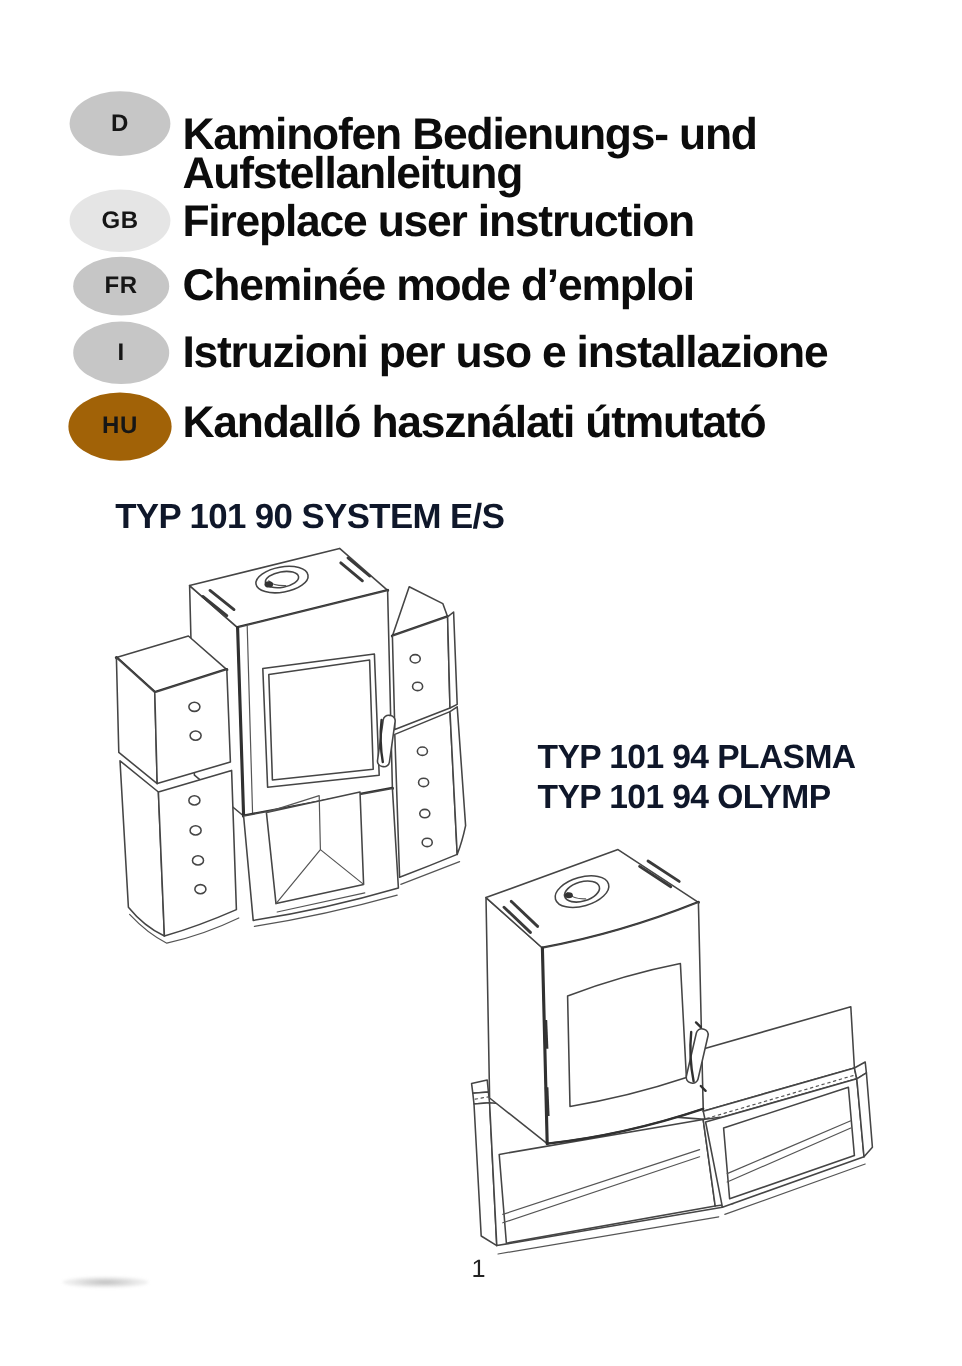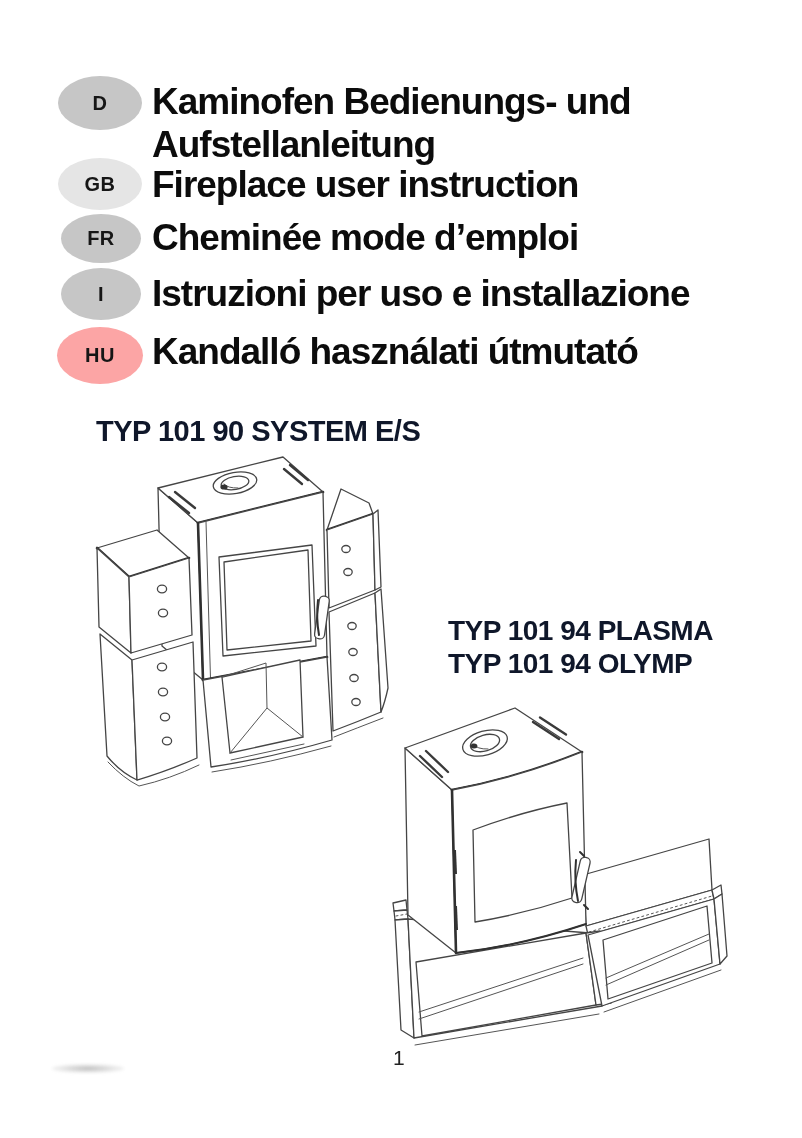--- a/index.html
+++ b/index.html
@@ -48,25 +48,25 @@
   </div>
   <div class="badge" style="left: 58px; top: 158px; width: 84px; height: 52px; background: #e5e5e5;">
     <span>GB</span>
   </div>
   <div class="badge" style="left: 61px; top: 214px; width: 80px; height: 49px; background: rgb(198, 198, 198); justify-content: center;">
     <span>FR</span>
   </div>
   <div class="badge" style="left: 61px; top: 268px; width: 80px; height: 52px; background: rgb(198, 198, 198);">
     <span>I</span>
   </div>
-  <div class="badge" style="left: 57px; top: 327px; width: 86px; height: 57px; background: #fca5a5; align-items: center;">
+  <div class="badge" style="left: 57px; top: 327px; width: 86px; height: 57px; background: #a16207; align-items: center;">
     <span>HU</span>
   </div>
 
-  <div class="title" style="top:83px;">Kaminofen Bedienungs- und</div>
+  <div class="title" style="top:93px;">Kaminofen Bedienungs- und</div>
   <div class="title" style="top:126px;">Aufstellanleitung</div>
   <div class="title" style="top:166px;">Fireplace user instruction</div>
   <div class="title" style="top:219px;">Cheminée mode d’emploi</div>
   <div class="title" style="top:275px;">Istruzioni per uso e installazione</div>
   <div class="title" style="top:333px;">Kandalló használati útmutató</div>
 
   <div class="model-label" id="model1">TYP 101 90 SYSTEM E/S</div>
   <div class="model-label" id="model2a">TYP 101 94 PLASMA</div>
   <div class="model-label" id="model2b">TYP 101 94 OLYMP</div>
 

